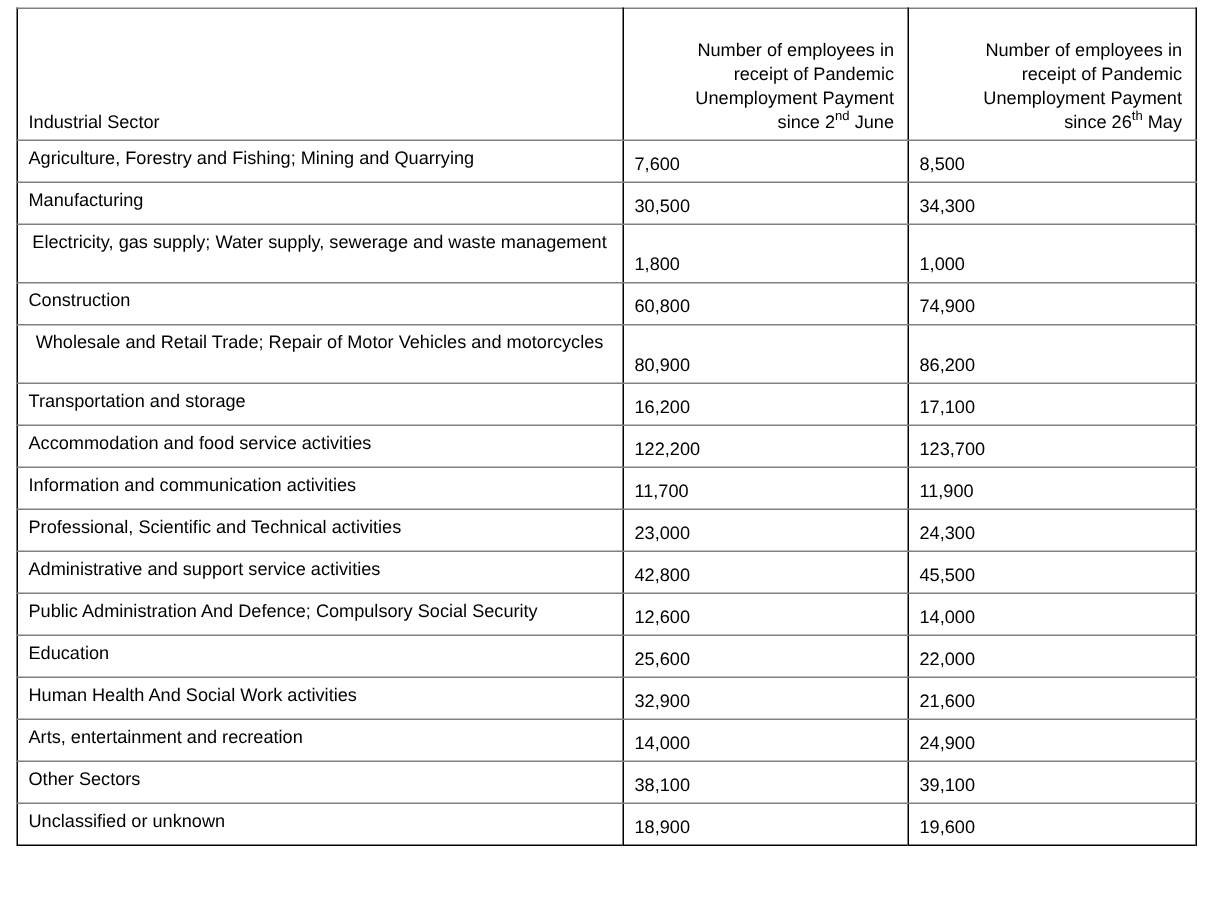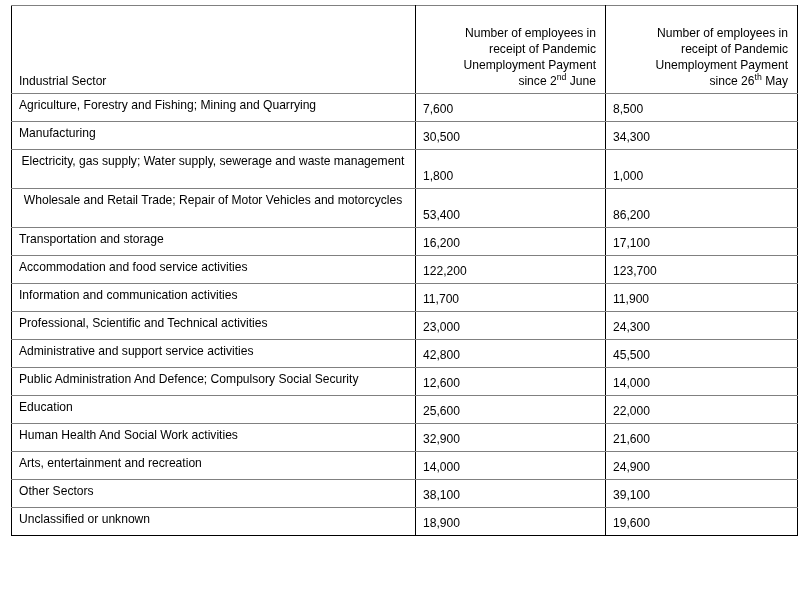--- a/index.html
+++ b/index.html
@@ -148,23 +148,28 @@
           <tr class="r-1line">
             <td class="sector">Manufacturing</td>
             <td class="num">30,500</td>
             <td class="num">34,300</td>
           </tr>
           <tr class="r-2line">
             <td class="sector">Electricity, gas supply; Water supply, sewerage and waste management</td>
             <td class="num">1,800</td>
             <td class="num">1,000</td>
           </tr>
+          <tr class="r-1line">
+            <td class="sector">Construction</td>
+            <td class="num">60,800</td>
+            <td class="num">74,900</td>
+          </tr>
           <tr class="r-2line">
             <td class="sector">Wholesale and Retail Trade; Repair of Motor Vehicles and motorcycles</td>
-            <td class="num">53,400</td>
+            <td class="num">80,900</td>
             <td class="num">86,200</td>
           </tr>
           <tr class="r-1line">
             <td class="sector">Transportation and storage</td>
             <td class="num">16,200</td>
             <td class="num">17,100</td>
           </tr>
           <tr class="r-1line">
             <td class="sector">Accommodation and food service activities</td>
             <td class="num">122,200</td>

